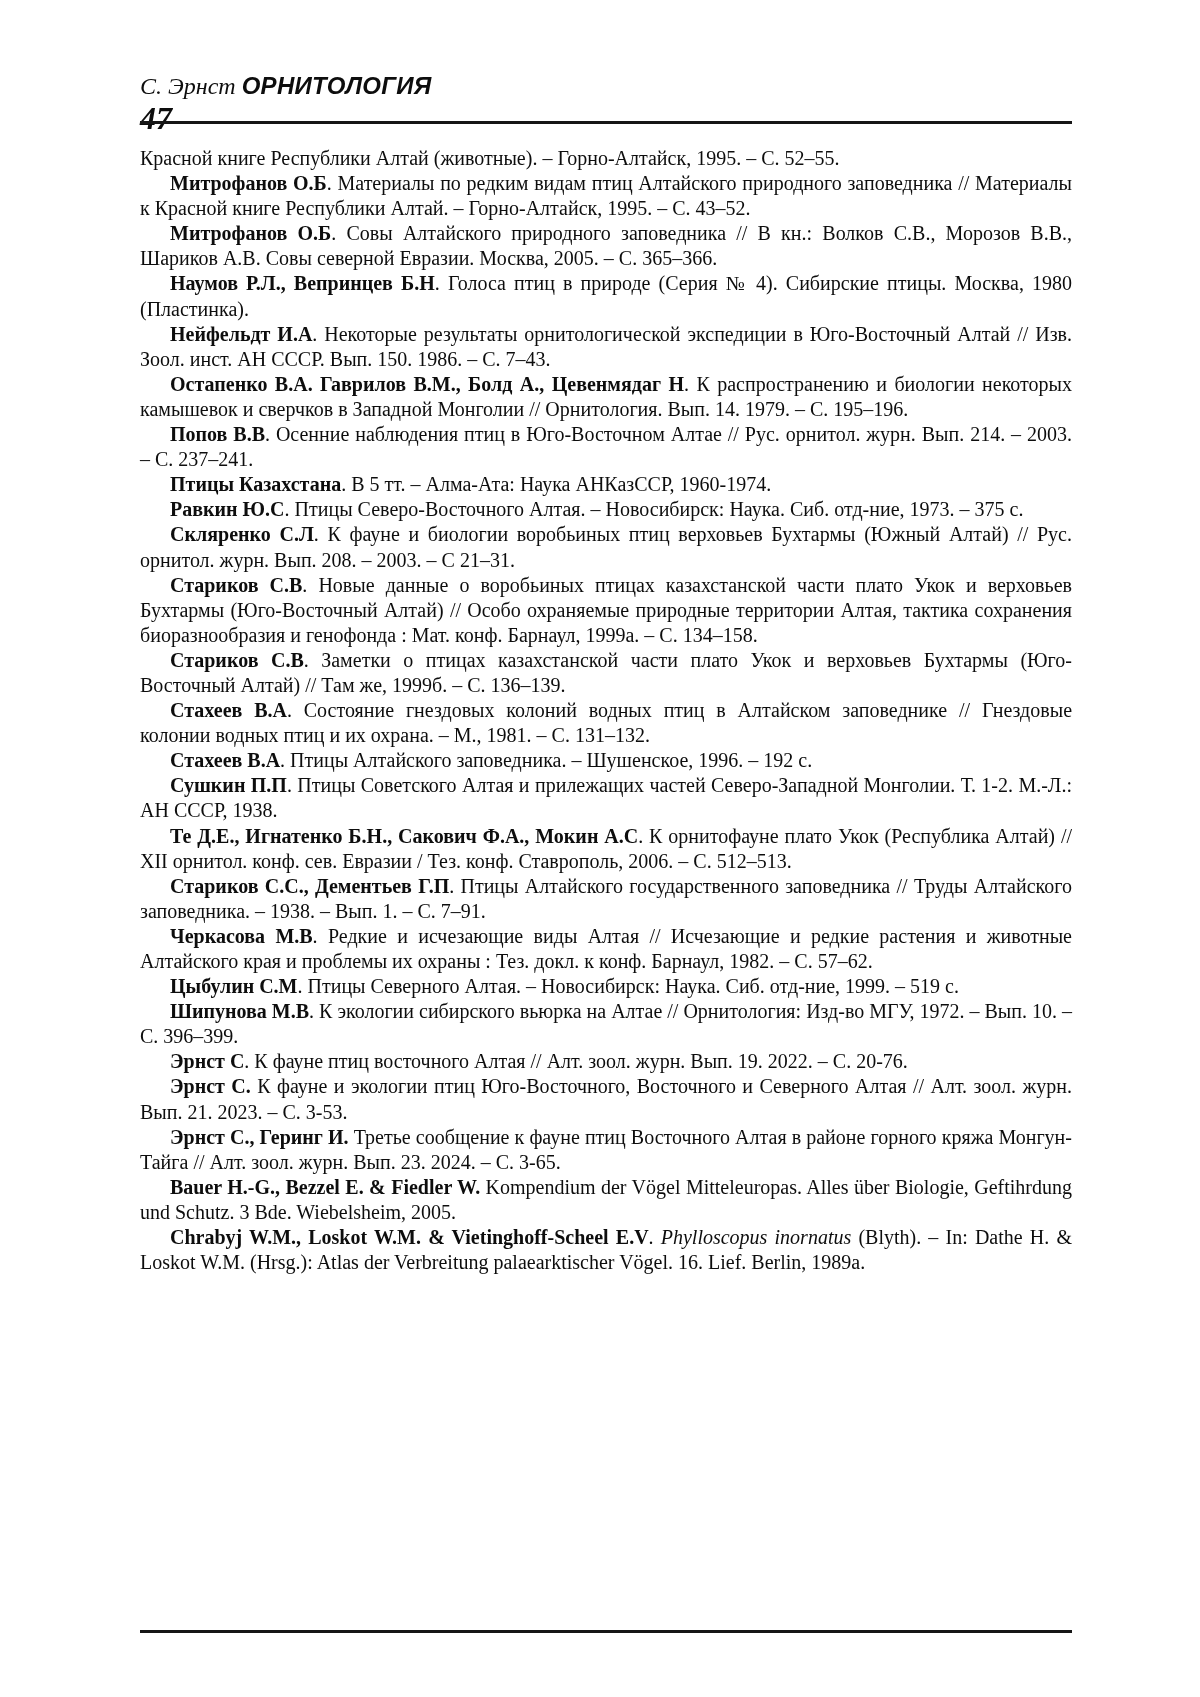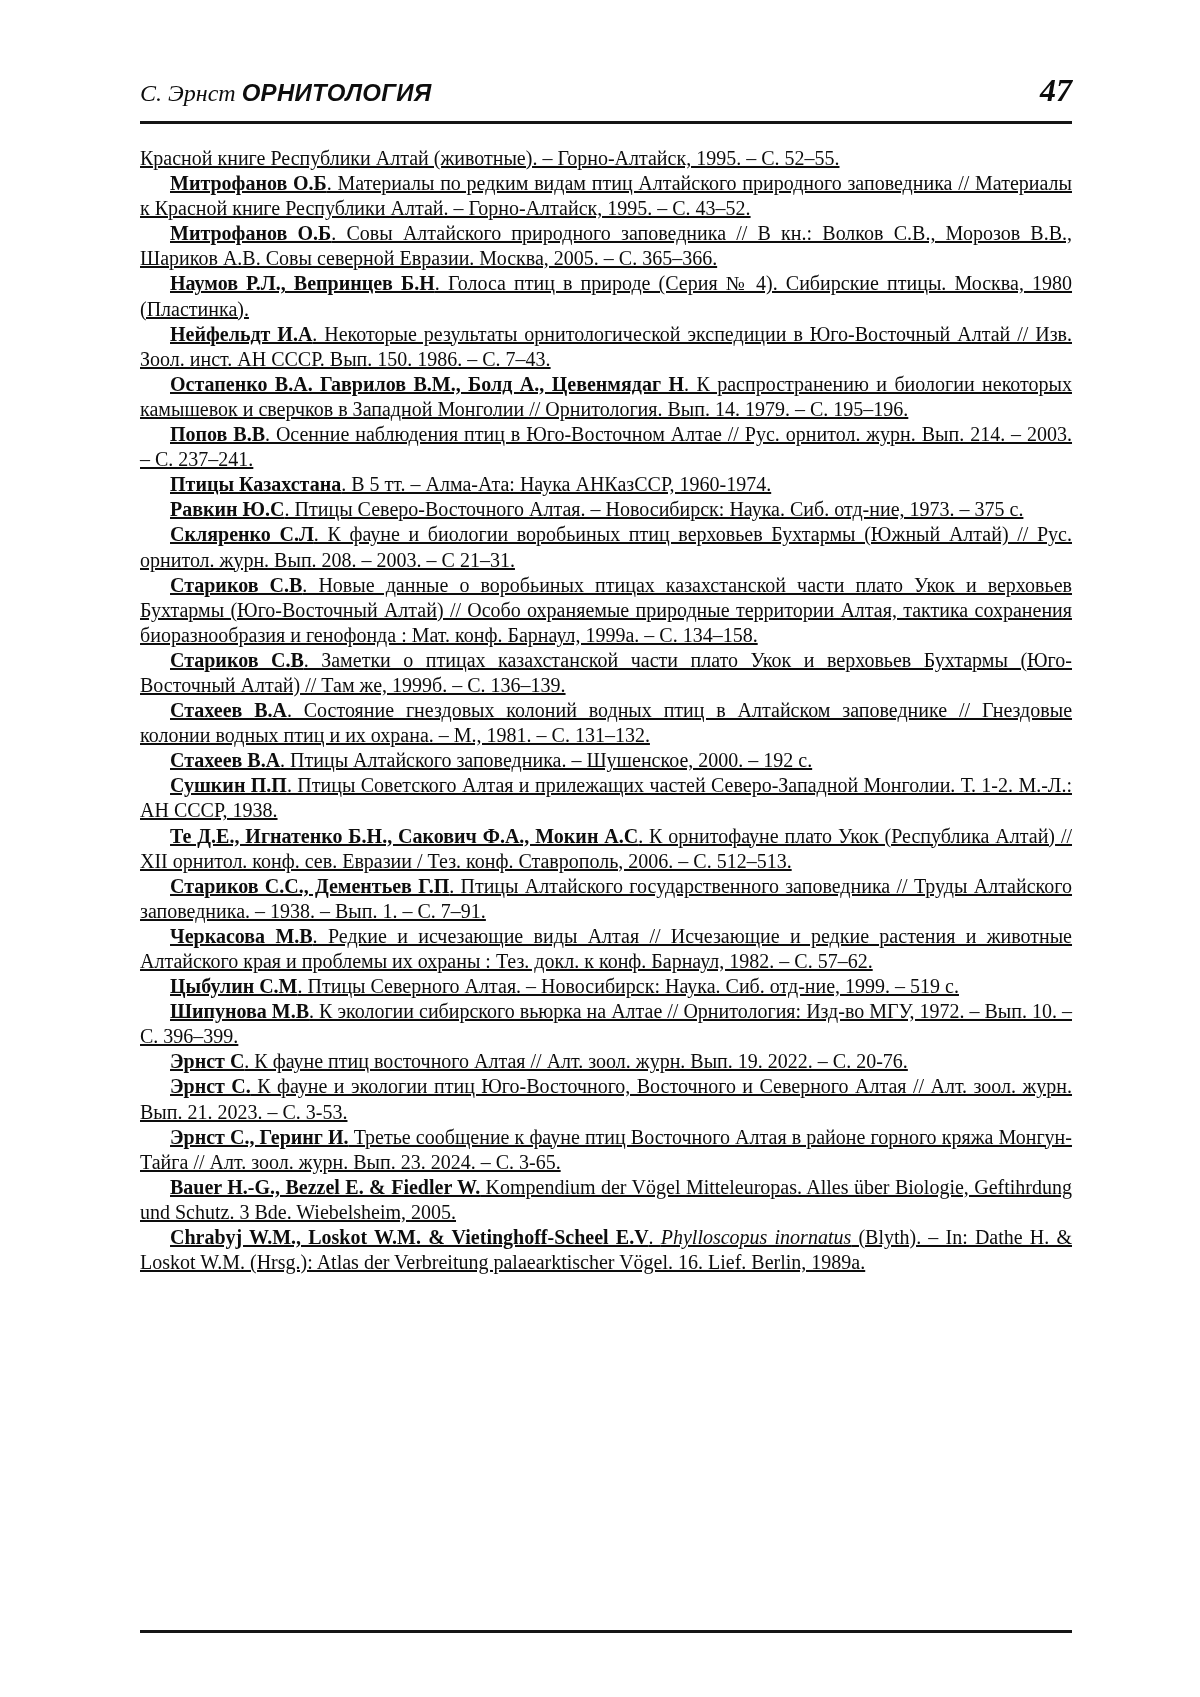--- a/index.html
+++ b/index.html
@@ -13,20 +13,21 @@
     overflow: hidden;
   }
   .header-row {
     position: absolute;
     top: 72px;
     left: 140px;
     width: 932px;
     display: flex;
     justify-content: space-between;
     align-items: baseline;
+    flex-direction: column;
   }
   .running-title {
     font-style: italic;
     font-size: 24px;
     white-space: nowrap;
   }
   .running-title .journal {
     font-family: "Liberation Sans", sans-serif;
     font-weight: bold;
     font-style: italic;
@@ -47,21 +48,20 @@
   .rule-top { top: 121px; }
   .rule-bottom { top: 1630px; }
   .refs {
     position: absolute;
     top: 146px;
     left: 140px;
     width: 932px;
     font-size: 20px;
     line-height: 25.1px;
     text-align: justify;
-    text-decoration: underline;
   }
   .ref { margin: 0; padding: 0; text-indent: 30px; }
   .ref.no-indent { text-indent: 0; }
   .bold { font-weight: bold; }
   .italic { font-style: italic; }
 </style>
 </head>
 <body>
 
 <div class="page">
@@ -82,21 +82,21 @@
       <p class="ref"><span class="bold">Наумов Р.Л., Вепринцев Б.Н</span><span class="normal">. Голоса птиц в природе (Серия № 4). Сибирские птицы. Москва, 1980 (Пластинка).</span></p>
       <p class="ref"><span class="bold">Нейфельдт И.А</span><span class="normal">. Некоторые результаты орнитологической экспедиции в Юго-Восточный Алтай // Изв. Зоол. инст. АН СССР. Вып. 150. 1986. – С. 7–43.</span></p>
       <p class="ref"><span class="bold">Остапенко В.А. Гаврилов В.М., Болд А., Цевенмядаг Н</span><span class="normal">. К распространению и биологии некоторых камышевок и сверчков в Западной Монголии // Орнитология. Вып. 14. 1979. – С. 195–196.</span></p>
       <p class="ref"><span class="bold">Попов В.В</span><span class="normal">. Осенние наблюдения птиц в Юго-Восточном Алтае // Рус. орнитол. журн. Вып. 214. – 2003. – С. 237–241.</span></p>
       <p class="ref"><span class="bold">Птицы Казахстана</span><span class="normal">. В 5 тт. – Алма-Ата: Наука АНКазССР, 1960-1974.</span></p>
       <p class="ref"><span class="bold">Равкин Ю.С</span><span class="normal">. Птицы Северо-Восточного Алтая. – Новосибирск: Наука. Сиб. отд-ние, 1973. – 375 с.</span></p>
       <p class="ref"><span class="bold">Скляренко С.Л</span><span class="normal">. К фауне и биологии воробьиных птиц верховьев Бухтармы (Южный Алтай) // Рус. орнитол. журн. Вып. 208. – 2003. – С 21–31.</span></p>
       <p class="ref"><span class="bold">Стариков С.В</span><span class="normal">. Новые данные о воробьиных птицах казахстанской части плато Укок и верховьев Бухтармы (Юго-Восточный Алтай) // Особо охраняемые природные территории Алтая, тактика сохранения биоразнообразия и генофонда : Мат. конф. Барнаул, 1999а. – С. 134–158.</span></p>
       <p class="ref"><span class="bold">Стариков С.В</span><span class="normal">. Заметки о птицах казахстанской части плато Укок и верховьев Бухтармы (Юго-Восточный Алтай) // Там же, 1999б. – С. 136–139.</span></p>
       <p class="ref"><span class="bold">Стахеев В.А</span><span class="normal">. Состояние гнездовых колоний водных птиц в Алтайском заповеднике // Гнездовые колонии водных птиц и их охрана. – М., 1981. – С. 131–132.</span></p>
-      <p class="ref"><span class="bold">Стахеев В.А</span><span class="normal">. Птицы Алтайского заповедника. – Шушенское, 2000. – 192 с.</span></p>
+      <p class="ref"><span class="bold">Стахеев В.А</span><span class="normal">. Птицы Алтайского заповедника. – Шушенское, 1996. – 192 с.</span></p>
       <p class="ref"><span class="bold">Сушкин П.П</span><span class="normal">. Птицы Советского Алтая и прилежащих частей Северо-Западной Монголии. Т. 1-2. М.-Л.: АН СССР, 1938.</span></p>
       <p class="ref"><span class="bold">Те Д.Е., Игнатенко Б.Н., Сакович Ф.А., Мокин А.С</span><span class="normal">. К орнитофауне плато Укок (Республика Алтай) // XII орнитол. конф. сев. Евразии / Тез. конф. Ставрополь, 2006. – С. 512–513.</span></p>
       <p class="ref"><span class="bold">Стариков С.С., Дементьев Г.П</span><span class="normal">. Птицы Алтайского государственного заповедника // Труды Алтайского заповедника. – 1938. – Вып. 1. – С. 7–91.</span></p>
       <p class="ref"><span class="bold">Черкасова М.В</span><span class="normal">. Редкие и исчезающие виды Алтая // Исчезающие и редкие растения и животные Алтайского края и проблемы их охраны : Тез. докл. к конф. Барнаул, 1982. – С. 57–62.</span></p>
       <p class="ref"><span class="bold">Цыбулин С.М</span><span class="normal">. Птицы Северного Алтая. – Новосибирск: Наука. Сиб. отд-ние, 1999. – 519 с.</span></p>
       <p class="ref"><span class="bold">Шипунова М.В</span><span class="normal">. К экологии сибирского вьюрка на Алтае // Орнитология: Изд-во МГУ, 1972. – Вып. 10. – С. 396–399.</span></p>
       <p class="ref"><span class="bold">Эрнст С</span><span class="normal">. К фауне птиц восточного Алтая // Алт. зоол. журн. Вып. 19. 2022. – С. 20-76.</span></p>
       <p class="ref"><span class="bold">Эрнст С.</span><span class="normal"> К фауне и экологии птиц Юго-Восточного, Восточного и Северного Алтая // Алт. зоол. журн. Вып. 21. 2023. – С. 3-53.</span></p>
       <p class="ref"><span class="bold">Эрнст С., Геринг И.</span><span class="normal"> Третье сообщение к фауне птиц Восточного Алтая в районе горного кряжа Монгун-Тайга // Алт. зоол. журн. Вып. 23. 2024. – С. 3-65.</span></p>
       <p class="ref"><span class="bold">Bauer H.-G., Bezzel E. &amp; Fiedler W.</span><span class="normal"> Kompendium der Vögel Mitteleuropas. Alles über Biologie, Geftihrdung und Schutz. 3 Bde. Wiebelsheim, 2005.</span></p>

